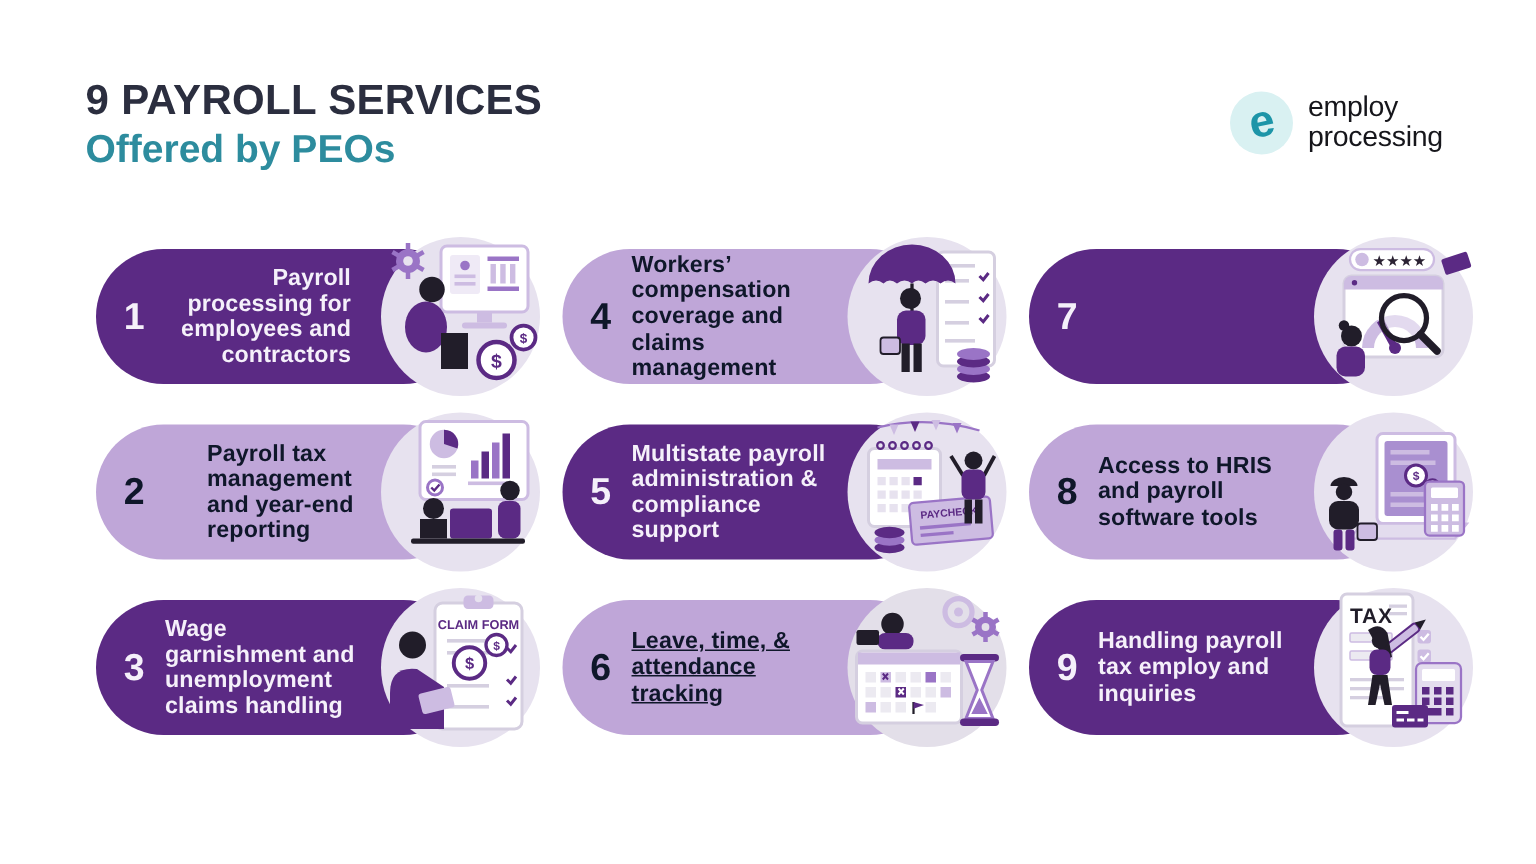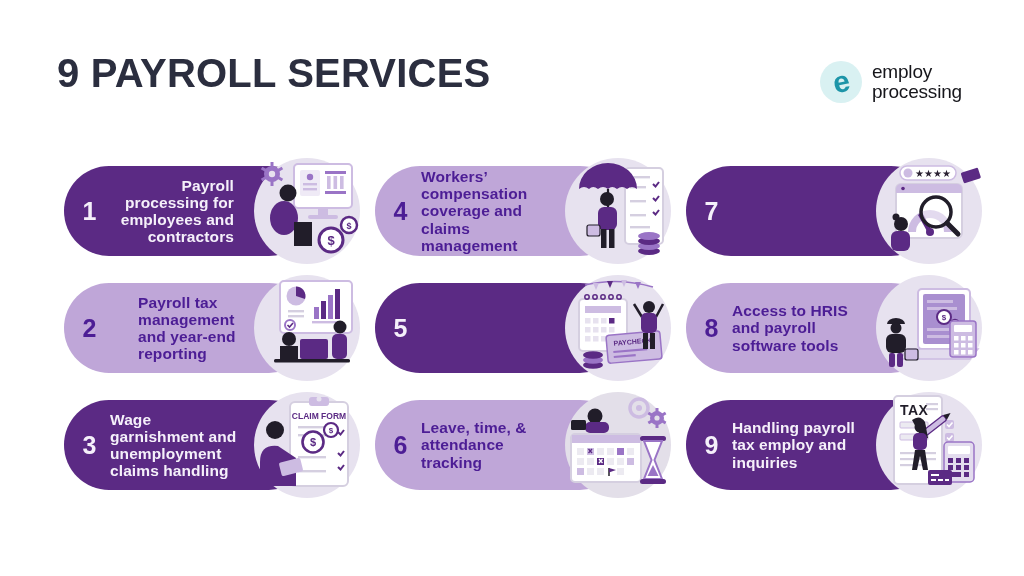--- a/index.html
+++ b/index.html
@@ -1,62 +1,63 @@
 <!DOCTYPE html>
 <html><head>
 <meta charset="utf-8">
 <style>
   * { margin:0; padding:0; box-sizing:border-box; }
   html,body { width:1024px; height:576px; }
   body { font-family:"Liberation Sans",sans-serif; background:#ffffff; position:relative; overflow:hidden; }
   .canvas { position:absolute; inset:0; }
 
   header { position:absolute; left:57px; top:52px; }
-  .title { font-size:40px; font-weight:800; color:#2b2e3f; letter-spacing:.2px; line-height:1.05; }
+  .title { font-size:28px; font-weight:800; color:#2b2e3f; letter-spacing:.2px; line-height:1.05; }
   .subtitle { font-size:26px; font-weight:700; color:#2d8c9e; margin-top:3px; }
 
   .logo { position:absolute; left:820px; top:61px; display:flex; align-items:center; gap:10px; }
   .logo-mark { width:42px; height:42px; border-radius:50%; background:#d9f1f2; color:#1d95a8;
                font-size:30px; font-weight:800; display:flex; align-items:center; justify-content:center; }
   .logo-mark span { transform:rotate(-12deg); display:block; }
   .logo-text { font-size:19px; font-weight:400; color:#16161b; line-height:1.04; letter-spacing:-.2px; }
 
   .grid { position:absolute; left:64px; top:166px; display:grid;
           grid-template-columns:repeat(3,298px); grid-template-rows:repeat(3,90px);
           column-gap:13px; row-gap:27px; grid-auto-flow:column; }
   .card { position:relative; width:298px; height:90px; }
   .pill { position:absolute; left:0; top:0; width:250px; height:90px; border-radius:45px;
           display:flex; align-items:center; z-index:1; }
   .card--dark .pill { background:#5b2a84; }
   .card--light .pill { background:#bfa6d8; }
   .num { flex:none; width:46px; text-align:center; font-size:25px; font-weight:700; padding-left:5px; }
   .txt { font-size:15.5px; font-weight:700; line-height:1.11; letter-spacing:.1px; }
   .card--dark .num, .card--dark .txt { color:#f5f0fa; }
-  .card--light .num, .card--light .txt { color:#4c1d95; }
+  .card--light .num, .card--light .txt { color:#0f172a; }
   .illus { position:absolute; right:0; top:-10px; width:110px; height:110px; z-index:2; }
   .illus svg { width:110px; height:110px; display:block; }
   .illus text { font-family:"Liberation Sans",sans-serif; }
 
   .grid .card:nth-child(1) .txt { width:124px;text-align:right; }
   .grid .card:nth-child(2) .txt { width:108px;margin-left:28px; }
   .grid .card:nth-child(3) .txt { width:128px; }
   .grid .card:nth-child(4) .txt { width:106px; }
   .grid .card:nth-child(5) .txt { width:142px; }
-  .grid .card:nth-child(6) .txt { width:112px; }
+  .grid .card:nth-child(6) .txt { width:112px;text-decoration:underline; }
   .grid .card:nth-child(7) .txt { width:120px; }
   .grid .card:nth-child(8) .txt { width:120px; }
   .grid .card:nth-child(9) .txt { width:134px; }
 </style>
 </head>
 <body>
 
 <div class="canvas">
 
   <header>
     <div class="title">9 PAYROLL SERVICES</div>
+    <div class="subtitle">Offered by PEOs</div>
   </header>
 
   <div class="logo">
     <div class="logo-mark">
         <span>e</span>
       </div>
     <div class="logo-text">
       <div>employ</div>
       <div>processing</div>
     </div>
@@ -223,20 +224,21 @@
             <ellipse cx="86" cy="85" rx="11" ry="4" fill="#5b2a84"></ellipse>
             <ellipse cx="86" cy="80" rx="11" ry="4" fill="#9a74c6"></ellipse>
           </g>
         </svg>
       </div>
     </div>
 
     <div class="card card--dark">
       <div class="pill">
         <div class="num">5</div>
+        <div class="txt">Multistate payroll administration &amp; compliance support</div>
       </div>
       <div class="illus">
         <svg viewBox="0 0 110 110">
           <circle cx="55" cy="55" r="53" fill="#e7e2ef"></circle>
           <g>
             <path d="M22 12 Q55 4 90 14" stroke="#9a74c6" stroke-width="1.5" fill="none"></path>
             <polygon points="30,10 36,10 33,17" fill="#cdbce2"></polygon>
             <polygon points="44,8 50,8 47,15" fill="#5b2a84"></polygon>
             <polygon points="58,7 64,7 61,14" fill="#cdbce2"></polygon>
             <polygon points="72,9 78,9 75,16" fill="#9a74c6"></polygon>

